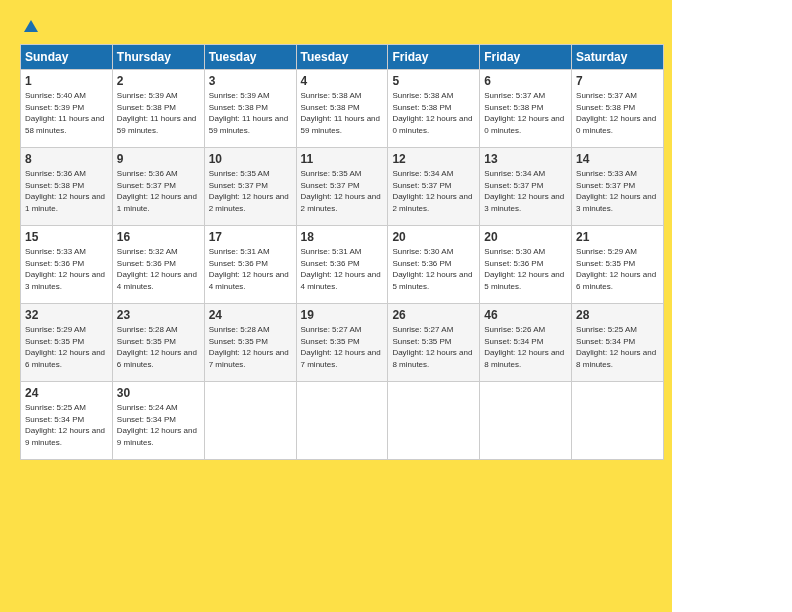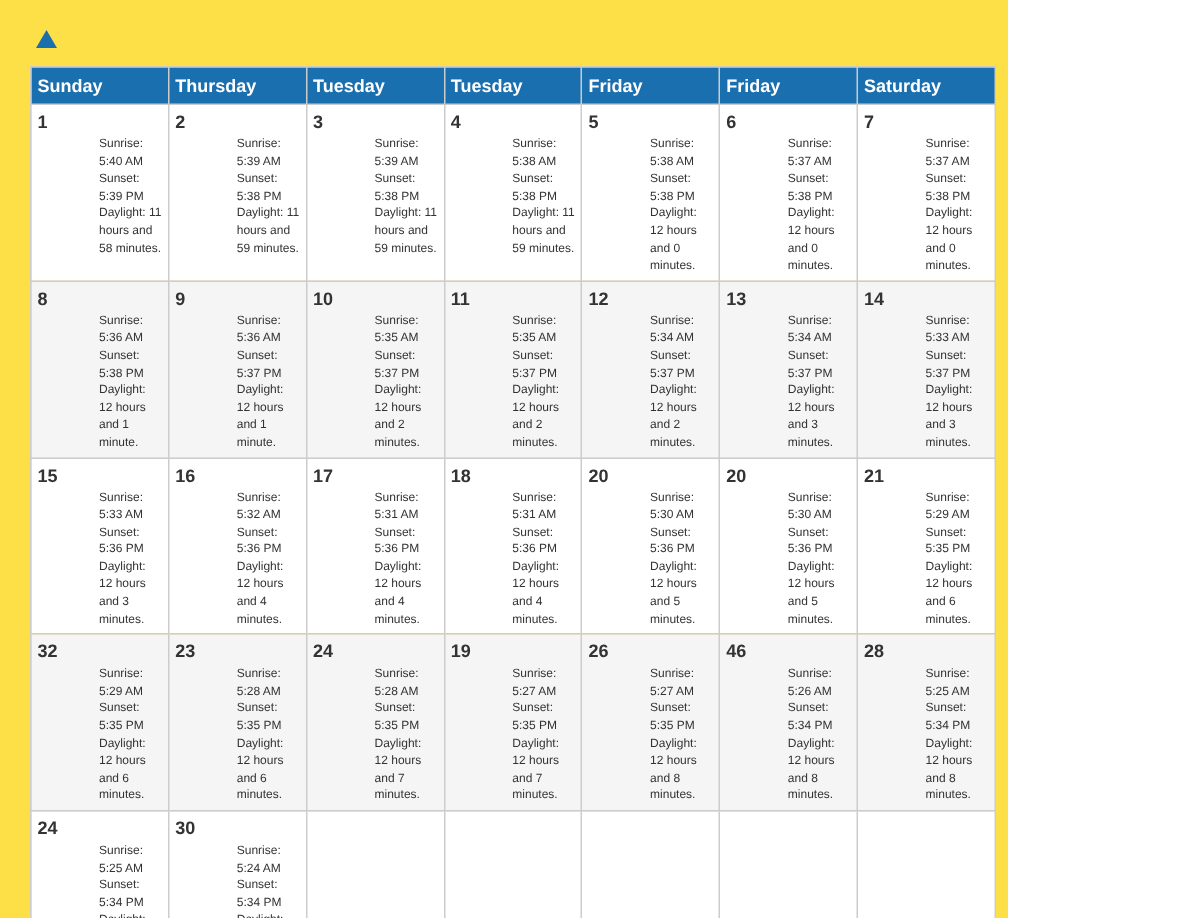--- a/index.html
+++ b/index.html
@@ -70,21 +70,20 @@
       font-size: 12px;
       font-weight: bold;
       color: #333;
       display: block;
       margin-bottom: 2px;
     }
     .day-info {
       font-size: 8px;
       line-height: 1.45;
       color: #333;
-      margin-left: 41px;
     }
     .empty-cell {
       background: #fff !important;
     }
   </style>
 </head>
 <body>
 
 <div class="page">
   <div class="header">

